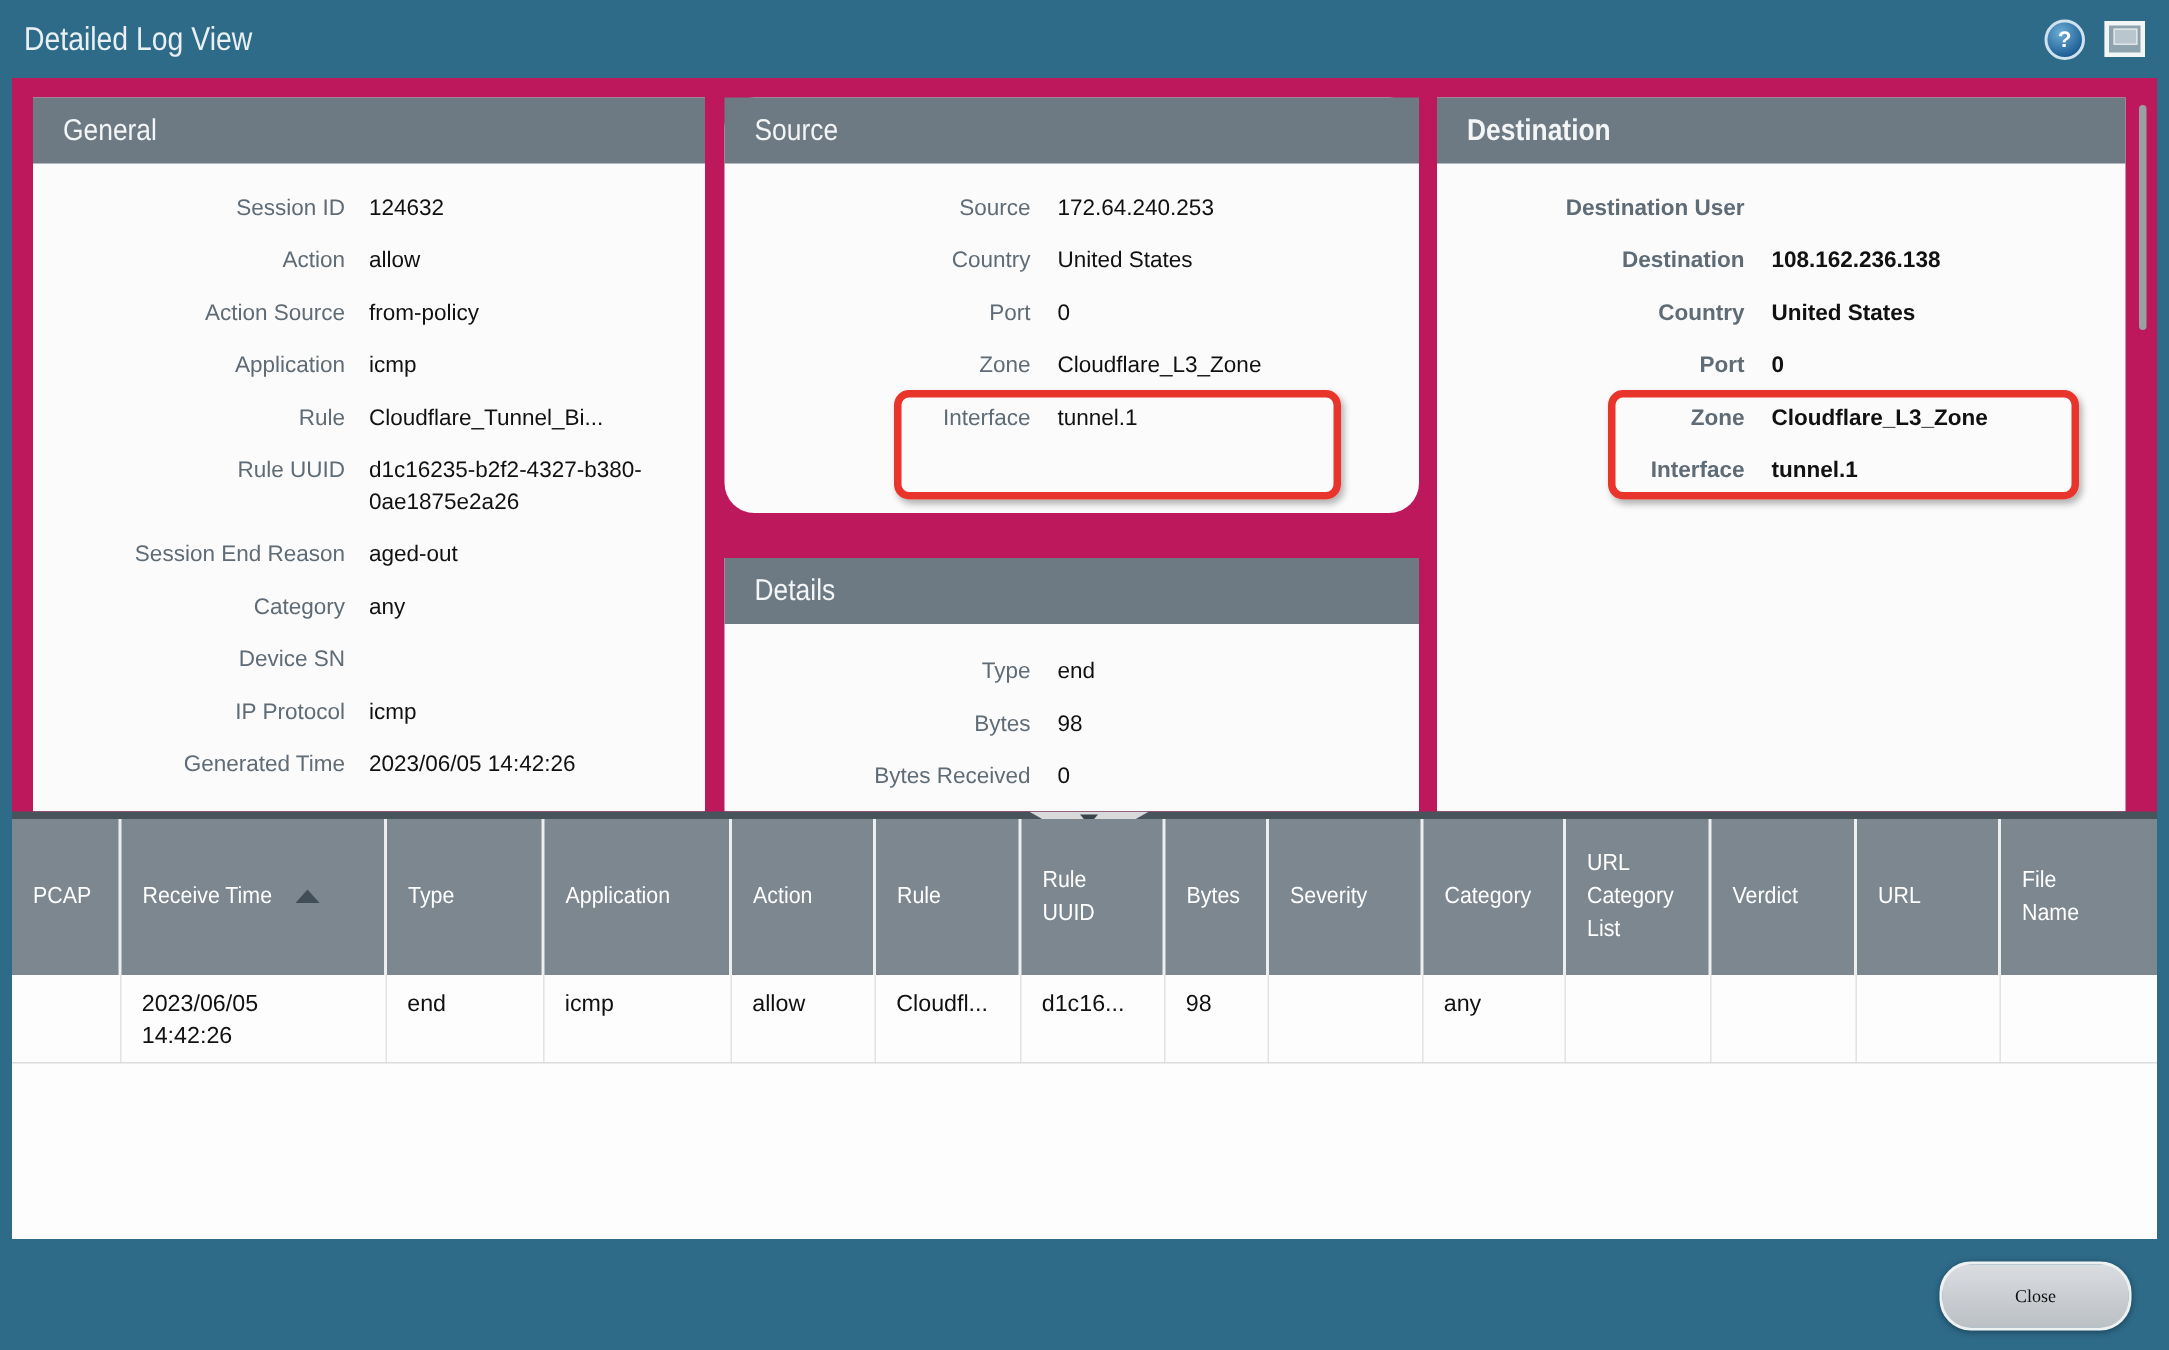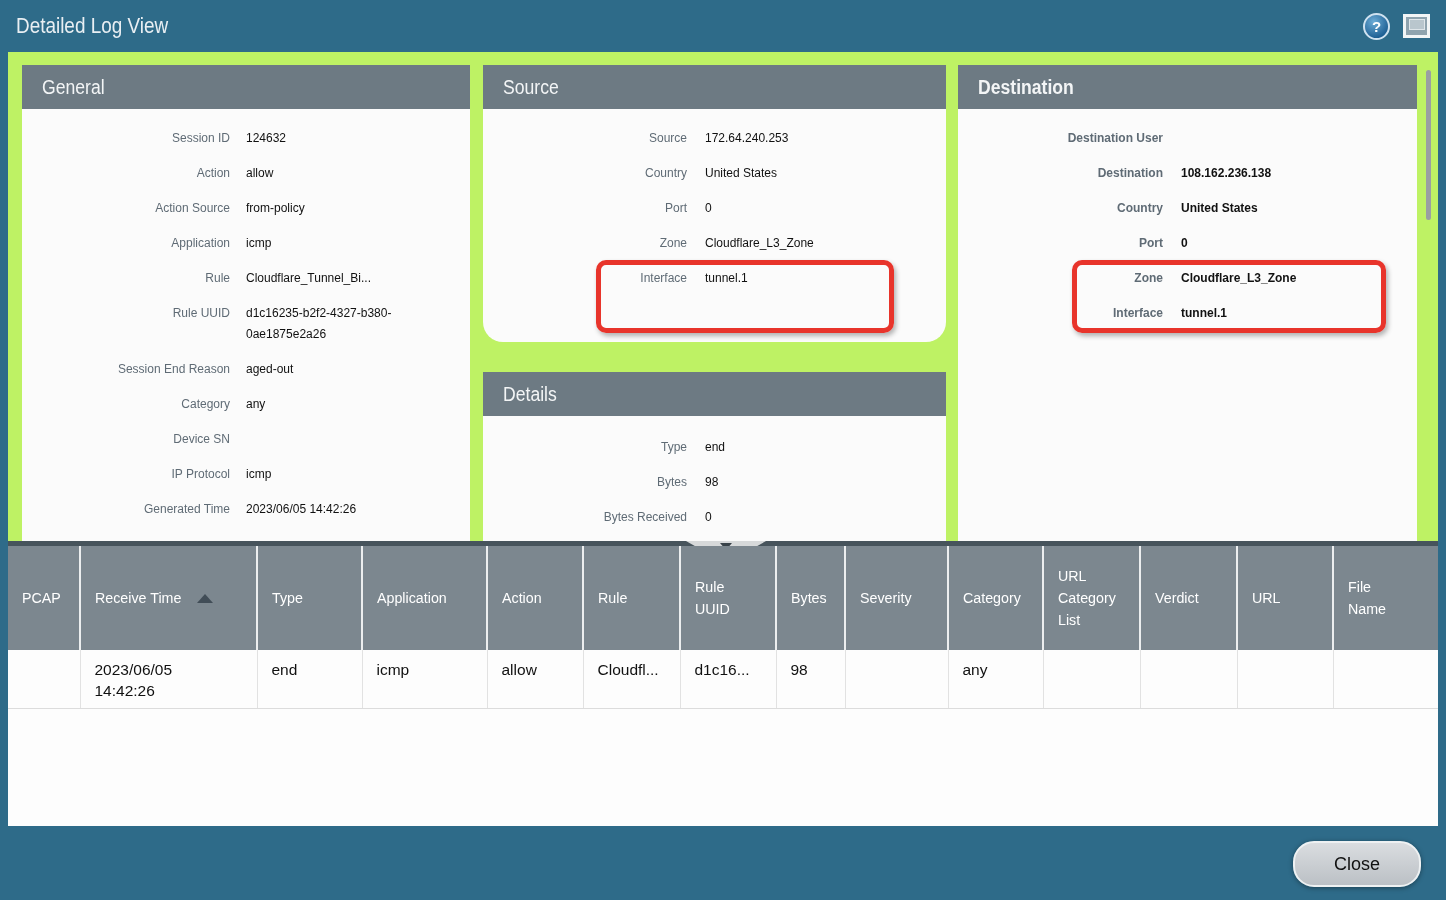--- a/index.html
+++ b/index.html
@@ -21,38 +21,38 @@
     background: radial-gradient(circle at 38% 30%, #6cacd6, #1d5f93 75%);
     border:2px solid #cfe2f0; color:#fff; font-weight:bold; font-size:15px;
     display:flex; align-items:center; justify-content:center; cursor:pointer; }
   .window-icon { width:27px; height:24px; background:#8fa3ae;
     border:3px solid #f2f5f6; position:relative; cursor:pointer; }
   .window-icon::after { content:""; position:absolute; left:3px; top:2px;
     width:14px; height:9px; background:#b9c6cd; border:1px solid #dfe6ea; }
 
   
   .content { position:absolute; left:8px; top:52px; width:1430px; height:774px;
-    background:#bef264; }
+    background:#be185d; }
 
   .panels { position:absolute; top:0; left:0; width:1430px; height:489px; overflow:hidden; }
 
   .panel { position:absolute; background:#fbfbfb; }
   .panel-header { height:44px; background:#6d7a83; display:flex; align-items:center;
     padding:0 20px; }
   .panel-header span { color:#f3f5f6; font-size:20px; transform:scaleX(0.88);
     transform-origin:left center; white-space:nowrap; }
   .panel-body { padding:12px 20px 0 20px; }
 
   #panel-general { left:14px; top:13px; width:448px; height:476px; }
   #panel-source { left:475px; top:13px; width:463px; height:277px;border-radius:20px; }
   #panel-details { left:475px; top:320px; width:463px; height:169px; }
   #panel-details .panel-body { padding-top:14px; }
   #panel-destination { left:950px; top:13px; width:459px; height:476px;font-weight:bold; }
 
-  .prow { display:flex; padding:7px 0; font-size:12px; line-height:21px; }
+  .prow { display:flex; padding:7px 0; font-size:15px; line-height:21px; }
   .plabel { flex:none; text-align:right; color:#5f6b75; }
   .pvalue { color:#111; overflow-wrap:break-word; min-width:0; }
   #panel-general .plabel { width:188px; }
   #panel-general .pvalue { margin-left:16px; width:202px; }
   #panel-source .plabel, #panel-details .plabel { width:184px; }
   #panel-source .pvalue, #panel-details .pvalue { margin-left:18px; width:219px; }
   #panel-destination .plabel { width:185px; }
   #panel-destination .pvalue { margin-left:18px; width:214px; }
 
   
@@ -90,21 +90,21 @@
   table.logtable td { height:58px; vertical-align:top; padding:9px 8px 0 14px;
     border-right:1px solid #e2e2e2; border-bottom:1px solid #dcdcdc;
     font-size:15.5px; color:#111; line-height:21px; background:#fdfdfd; }
   table.logtable td:last-child { border-right:none; }
   td .cell-narrow { display:inline-block; width:95px; }
 
   
   .close-btn { position:absolute; left:1293px; top:841px; width:128px; height:46px;
     border-radius:21px; border:2px solid #eef1f2;
     background:linear-gradient(#dadde0,#bbc0c5);
-    font-family:Liberation Sans, sans-serif; font-size:18px; color:#111;
+    font-family:Liberation Serif, serif; font-size:12px; color:#111;
     box-shadow:0 1px 5px rgba(0,0,0,0.4); cursor:pointer; }
 </style>
 </head>
 <body>
 
 <div class="titlebar">
   <div class="title">Detailed Log View</div>
   <div class="titlebar-icons">
     <div class="help-icon">?</div>
     <div class="window-icon"></div>

